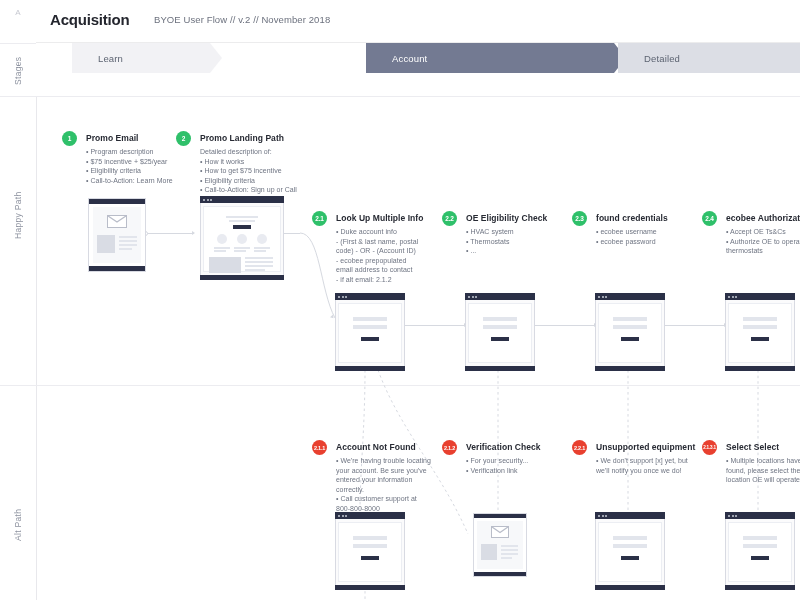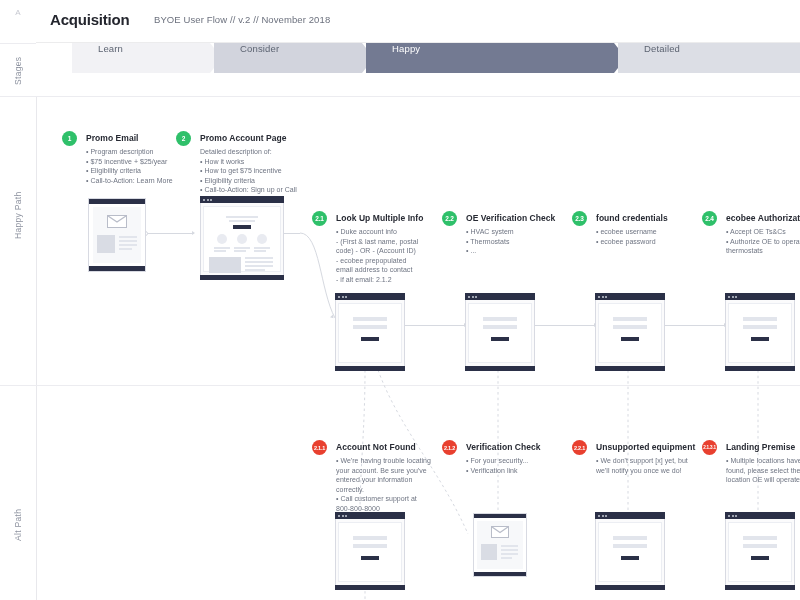--- a/index.html
+++ b/index.html
@@ -21,21 +21,21 @@
   }
   .rail-a{position:absolute;left:0;top:8px;width:36px;text-align:center;font-size:8px;color:#c7c9d1;}
 
   
   .header{position:absolute;left:36px;top:0;width:764px;height:42px;background:#fff;border-bottom:1px solid #ececed;}
   .title{position:absolute;left:14px;top:11px;font-size:15px;font-weight:700;color:#24262e;letter-spacing:-.2px;}
   .subtitle{position:absolute;left:118px;top:14px;font-size:9.5px;color:#6c717e;letter-spacing:.1px;}
 
   
   .stages{position:absolute;left:36px;top:43px;width:764px;height:53px;background:#fff;}
-  .chev{position:absolute;top:0;height:30px;display:flex;}
+  .chev{position:absolute;top:0;height:30px;display:flex;align-items:center;}
   .chev .lab{font-size:9.5px;color:#5d6472;letter-spacing:.15px;padding-left:26px;position:relative;z-index:3;}
   .chev.dark .lab{color:#ffffff;}
   .chev-bg{position:absolute;left:0;top:0;height:30px;width:100%;}
 
   
   .lane-sep{position:absolute;left:36px;width:764px;height:1px;background:#ececf0;}
 
   
   .step{position:absolute;}
   .badge{
@@ -91,32 +91,26 @@
 
   <div class="stages">
 
     <div class="chev" style="left:36px;width:150px;">
       <svg class="chev-bg" width="150" height="30" viewBox="0 0 150 30" preserveAspectRatio="none">
         <polygon points="0,0 138,0 150,15 138,30 0,30" fill="#f2f2f5"></polygon>
       </svg>
       <span class="lab">Learn</span>
     </div>
 
-    <div class="chev" style="left:178px;width:160px;">
-      <svg class="chev-bg" width="160" height="30" viewBox="0 0 160 30" preserveAspectRatio="none">
-        <polygon points="0,0 148,0 160,15 148,30 0,30" fill="#d2d4dd"></polygon>
-      </svg>
-      <span class="lab">Consider</span>
-    </div>
 
     <div class="chev dark" style="left:330px;width:260px;">
       <svg class="chev-bg" width="260" height="30" viewBox="0 0 260 30" preserveAspectRatio="none">
         <polygon points="0,0 248,0 260,15 248,30 0,30" fill="#737a92"></polygon>
       </svg>
-      <span class="lab">Happy</span>
+      <span class="lab">Account</span>
     </div>
 
     <div class="chev" style="left:582px;width:218px;">
       <svg class="chev-bg" width="218" height="30" viewBox="0 0 218 30" preserveAspectRatio="none">
         <polygon points="0,0 218,0 218,30 0,30" fill="#dcdee5"></polygon>
       </svg>
       <span class="lab">Detailed</span>
     </div>
   </div>
 
@@ -171,21 +165,21 @@
     </div>
     <div class="blk" style="left:8px;top:36px;width:18px;height:18px;"></div>
     <div class="ln" style="left:30px;top:37px;width:18px;height:1.6px;"></div>
     <div class="ln" style="left:30px;top:41px;width:18px;height:1.6px;"></div>
     <div class="ln" style="left:30px;top:45px;width:18px;height:1.6px;"></div>
     <div class="ln" style="left:30px;top:49px;width:13px;height:1.6px;"></div>
   </div>
 
   <div class="step" style="left:176px;top:131px;width:135px;">
     <div class="badge">2</div>
-    <div class="step-title">Promo Account Page</div>
+    <div class="step-title">Promo Landing Path</div>
     <div class="step-body">Detailed description of:
 • How it works
 • How to get $75 incentive
 • Eligibility criteria
 • Call-to-Action: Sign up or Call</div>
   </div>
 
   <div class="mock" style="left:200px;top:196px;width:84px;height:84px;">
     <div class="browser"></div>
     <div class="bchrome"></div>
@@ -231,21 +225,21 @@
     <div class="bdot" style="left:10px;"></div>
     <div class="bfoot"></div>
     <div class="page"></div>
     <div class="ln" style="left:18px;top:24px;width:34px;height:4px;"></div>
     <div class="ln" style="left:18px;top:32px;width:34px;height:4px;"></div>
     <div class="btn-dark" style="left:26px;top:44px;width:18px;height:4px;"></div>
   </div>
 
   <div class="step" style="left:442px;top:211px;width:124px;">
     <div class="badge">2.2</div>
-    <div class="step-title">OE Verification Check</div>
+    <div class="step-title">OE Eligibility Check</div>
     <div class="step-body">• HVAC system
 • Thermostats
 • ...</div>
   </div>
   <div class="mock" style="left:465px;top:293px;width:70px;height:78px;">
     <div class="browser"></div>
     <div class="bchrome"></div>
     <div class="bdot" style="left:3px;"></div>
     <div class="bdot" style="left:6.5px;"></div>
     <div class="bdot" style="left:10px;"></div>
@@ -354,21 +348,21 @@
     <div class="bdot" style="left:10px;"></div>
     <div class="bfoot"></div>
     <div class="page"></div>
     <div class="ln" style="left:18px;top:24px;width:34px;height:4px;"></div>
     <div class="ln" style="left:18px;top:32px;width:34px;height:4px;"></div>
     <div class="btn-dark" style="left:26px;top:44px;width:18px;height:4px;"></div>
   </div>
 
   <div class="step" style="left:702px;top:440px;width:124px;">
     <div class="badge alt" style="font-size:4.6px;">2.1.3.1</div>
-    <div class="step-title">Landing Premise</div>
+    <div class="step-title">Select Select</div>
     <div class="step-body">• Multiple locations have been
 found, please select the
 location OE will operate on</div>
   </div>
   <div class="mock" style="left:725px;top:512px;width:70px;height:78px;">
     <div class="browser"></div>
     <div class="bchrome"></div>
     <div class="bdot" style="left:3px;"></div>
     <div class="bdot" style="left:6.5px;"></div>
     <div class="bdot" style="left:10px;"></div>

